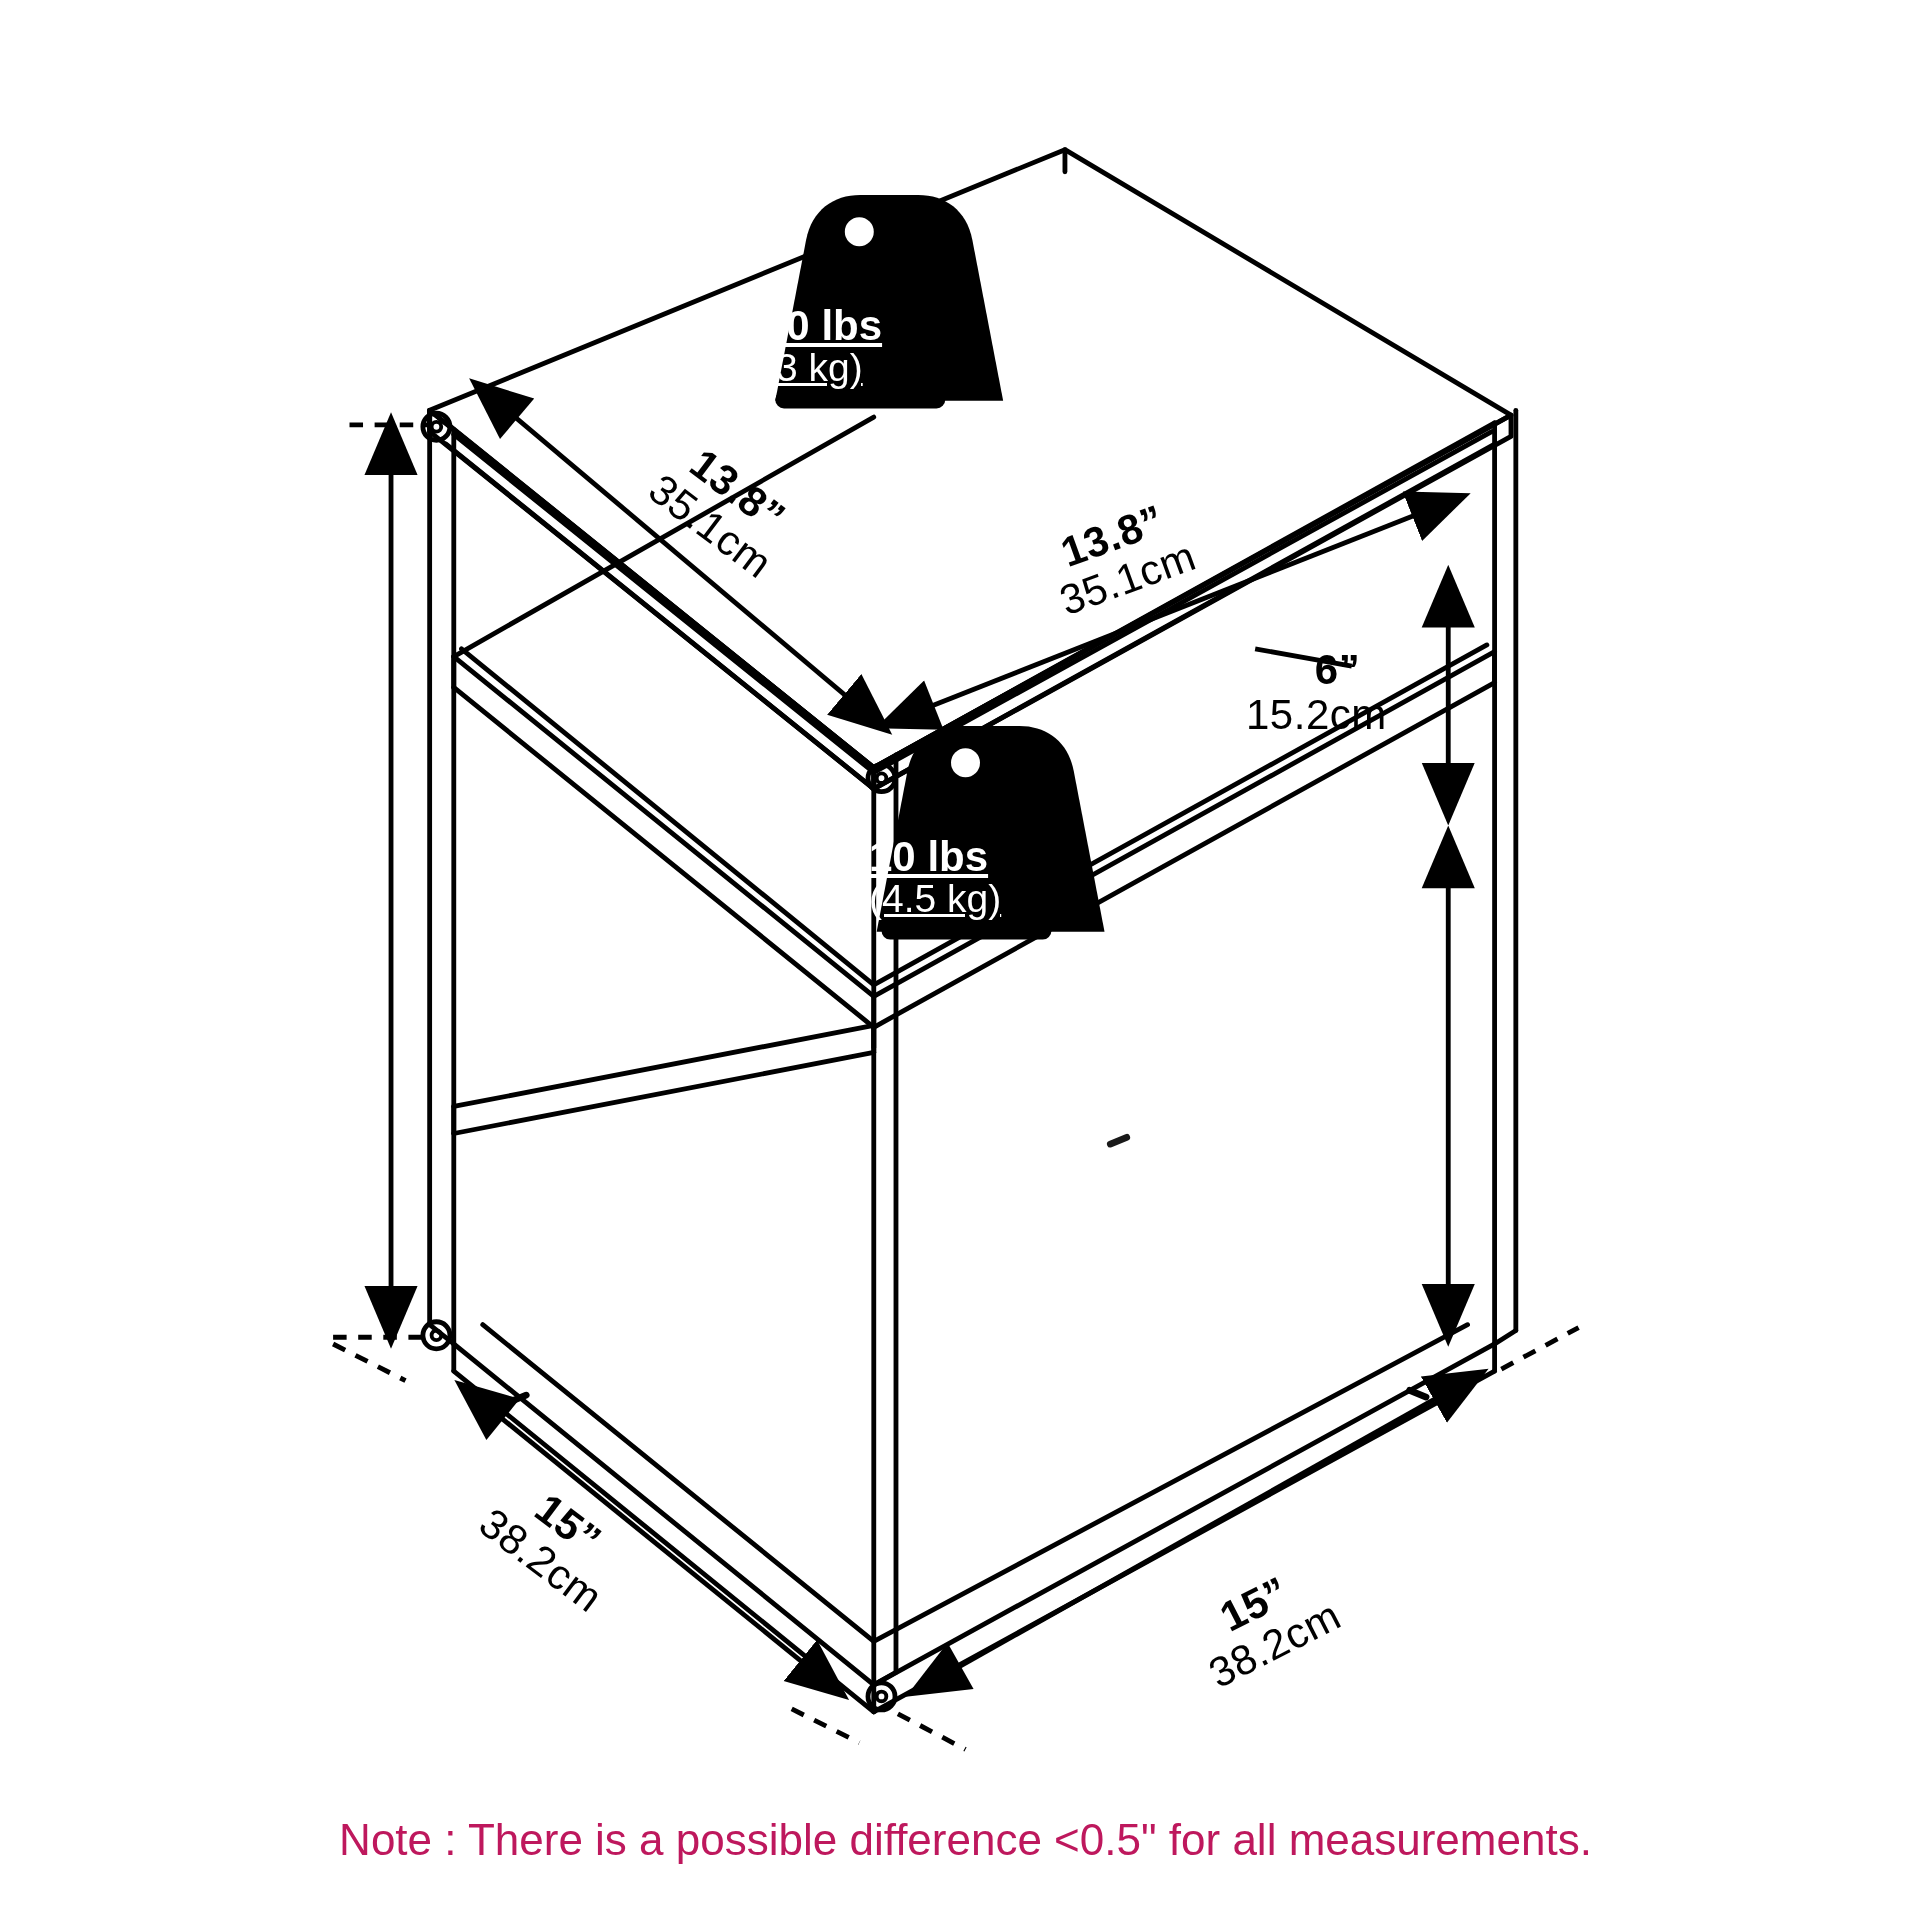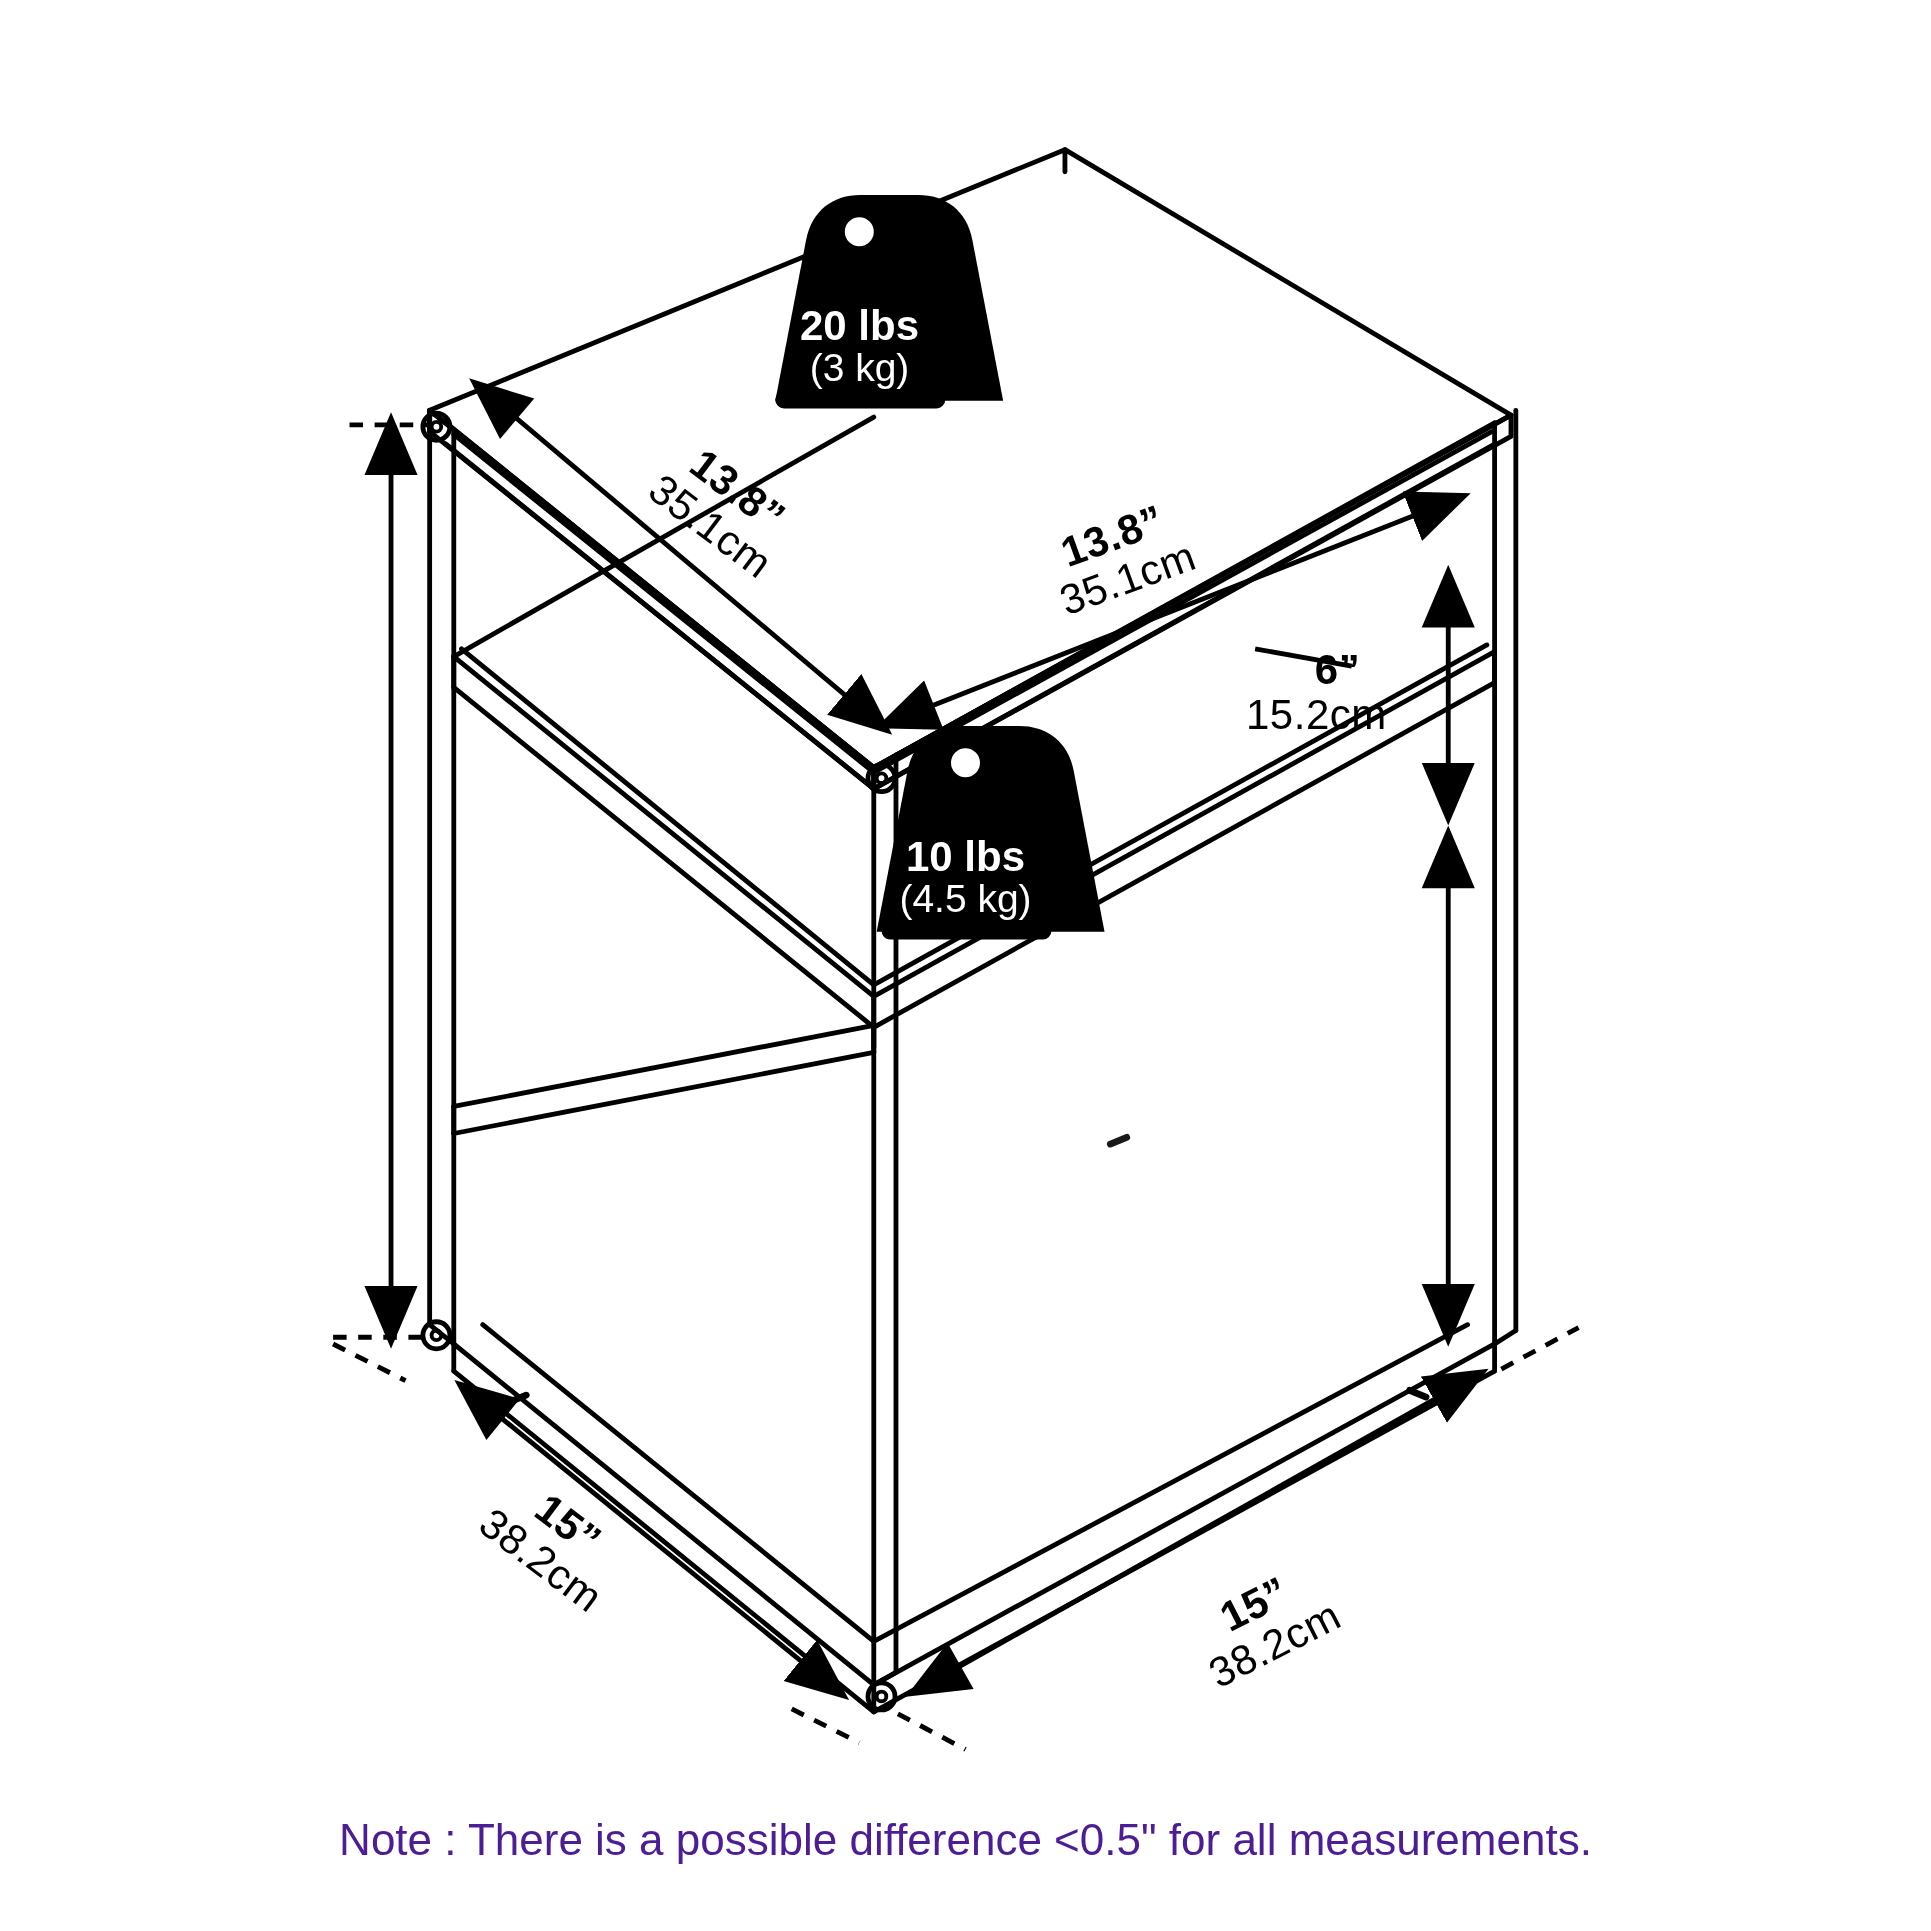--- a/index.html
+++ b/index.html
@@ -49,27 +49,27 @@
   }
   .rot-left { transform-origin: 50% 50%; }
   .note {
     position: absolute;
     left: 0;
     top: 1815px;
     width: 1931px;
     text-align: center;
     font-size: 44px;
     font-family: "Liberation Sans", sans-serif;
-    color: #4c1d95;
+    color: #be185d;
   }
   .weight-tag {
     position: absolute;
     color: #ffffff;
-    text-align: center;
     line-height: 1.05;
+    text-decoration: underline;
   }
   .weight-tag .wt1 {
     display: block;
     font-weight: bold;
     font-size: 42px;
   }
   .weight-tag .wt2 {
     display: block;
     font-weight: normal;
     font-size: 39px;

